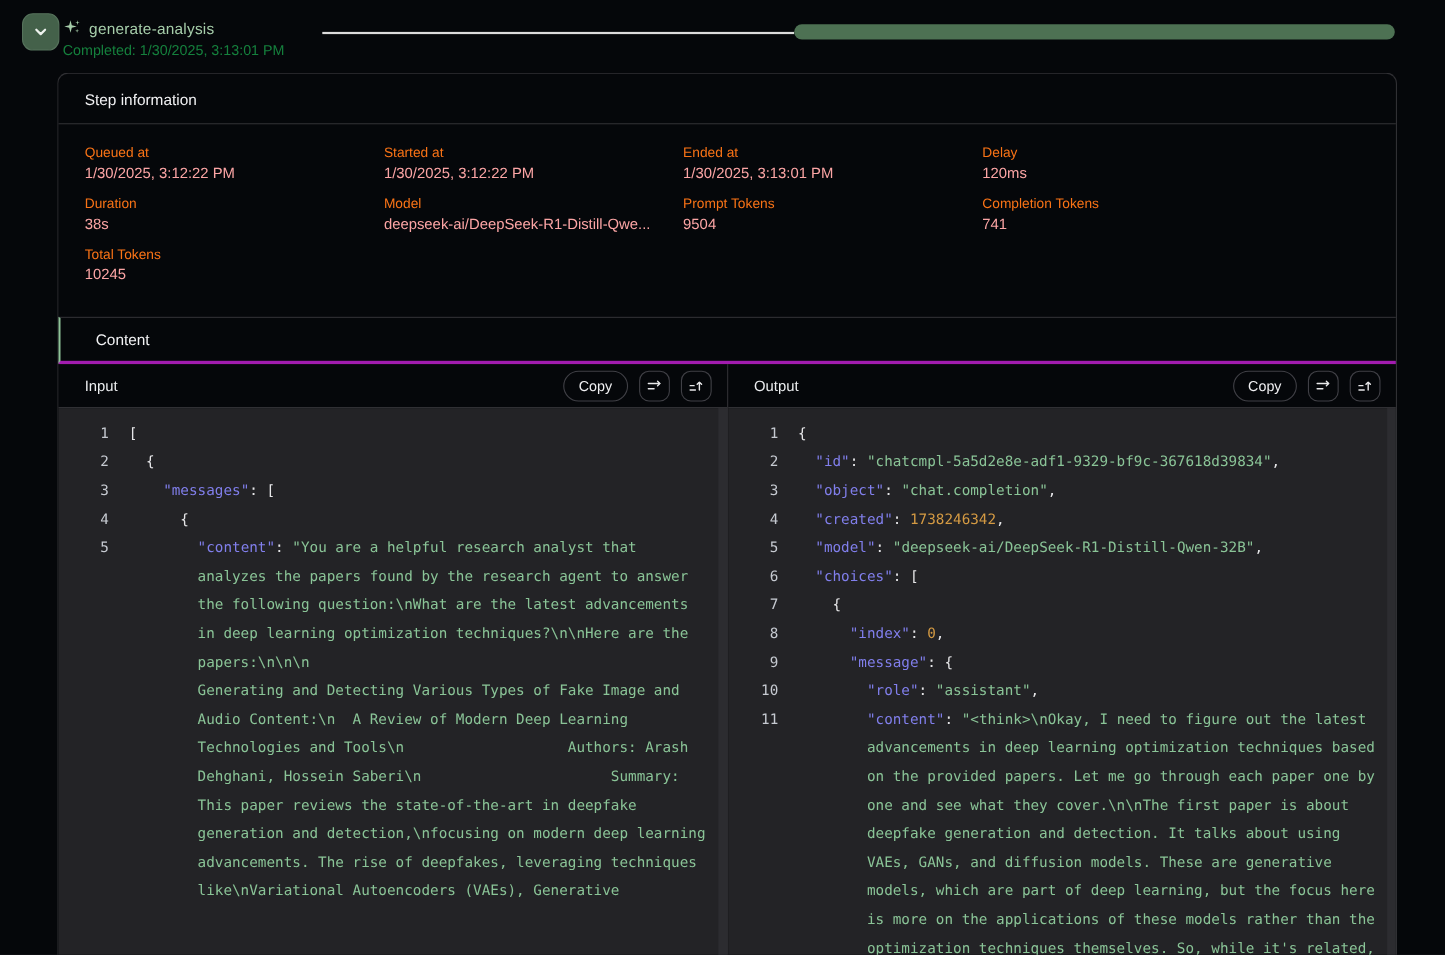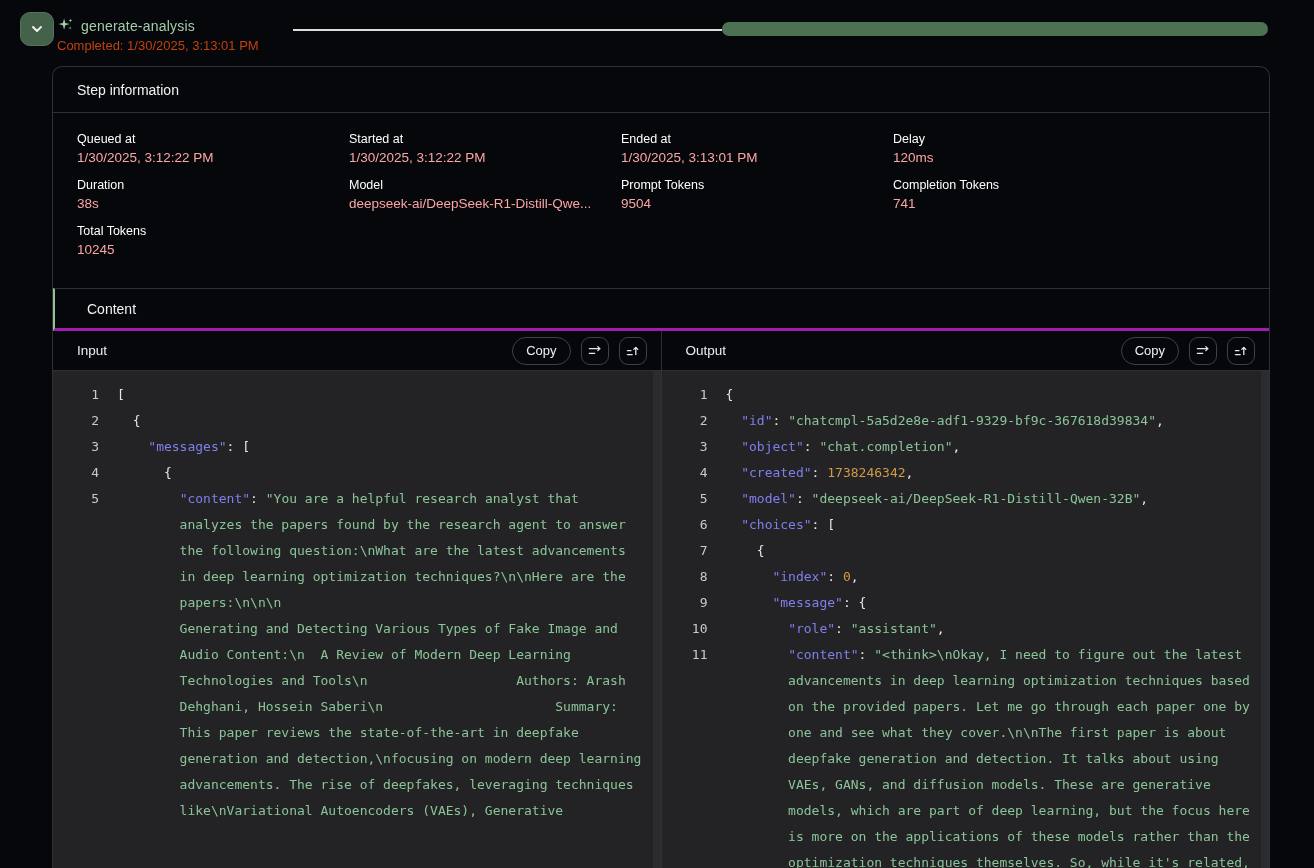--- a/index.html
+++ b/index.html
@@ -16,42 +16,42 @@
     position:absolute; left:20px; top:12px;
     width:34px; height:34px; border-radius:10px;
     background:var(--btn-green,#44614a); border:1px solid #55725b;
     display:flex; align-items:center; justify-content:center; cursor:pointer;
   }
   .collapse-btn svg { stroke:#eef2ee; }
   .step-meta { position:absolute; left:57px; top:17px; }
   .step-title-row { display:flex; align-items:center; gap:7px; }
   .sparkles svg { display:block; }
   .step-name { color:var(--accent,#a6cdaa); font-size:14px; font-weight:500; letter-spacing:.2px; }
-  .step-completed { margin-top:4px; font-size:13px; color:#c2410c; }
+  .step-completed { margin-top:4px; font-size:13px; color:#15803d; }
   .timeline-line { position:absolute; left:293px; top:29px; width:429px; height:1.5px; background:#dcdcdc; }
   .timeline-bar { position:absolute; left:722px; top:22px; width:546px; height:14px; border-radius:7px; background:var(--bar,#4d7153); cursor:pointer; }
   
   .panel {
     position:absolute; left:52px; top:66px; width:1218px; height:810px;
     border:1px solid #303034; border-bottom:0;
     border-radius:10px 10px 0 0; overflow:hidden;
     display:flex; flex-direction:column;
   }
   .panel-section-header {
     height:46px; flex:none; display:flex; align-items:center;
     padding-left:24px; font-size:14px; color:#f2f2f4;
     border-bottom:1px solid #303034;
   }
   .info-grid {
     flex:none; height:175px; padding:19px 24px 0;
     display:grid; grid-template-columns:272px 272px 272px 272px;
     align-content:start;
   }
   .field { margin-bottom:13px; padding-right:16px; }
-  .field-label { font-size:12.5px; color:#ffffff; margin-bottom:4px; }
+  .field-label { font-size:12.5px; color:#f97316; margin-bottom:4px; }
   .field-value { font-size:13.5px; font-weight:400; color:#fca5a5; white-space:nowrap; overflow:hidden; }
   .content-header {
     flex:none; height:43px; display:flex; align-items:center;
     padding-left:32px; font-size:14px; color:#f2f2f4;
     border-top:1px solid #303034; border-bottom:3px solid #a21caf;
     border-left:2px solid var(--content-accent,#8fc398);
   }
   .io-row { flex:1; display:flex; min-height:0; }
   .io-panel { flex:1 1 0; display:flex; flex-direction:column; min-width:0; }
   .io-panel.right { border-left:1px solid #303034; }

